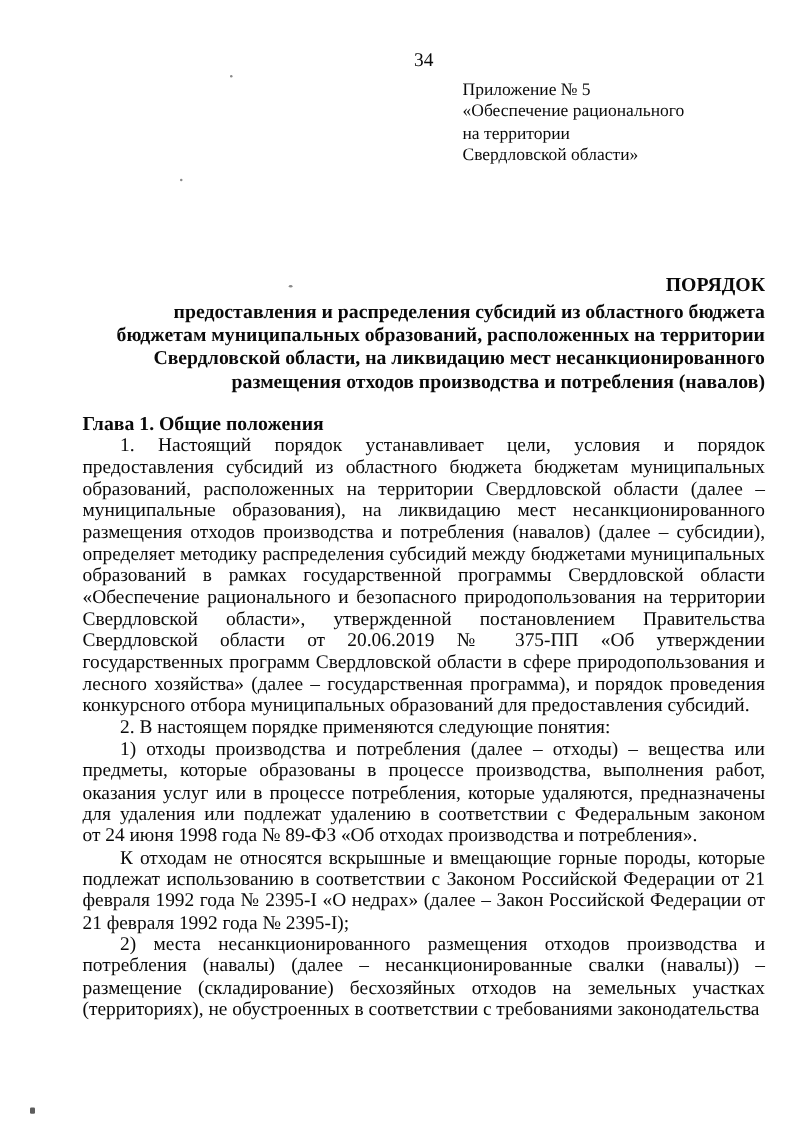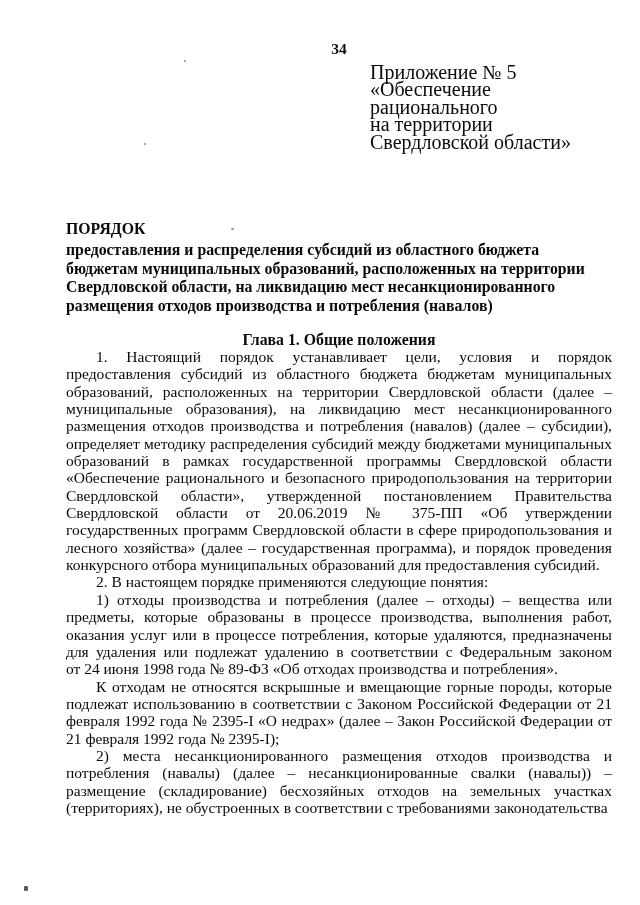--- a/index.html
+++ b/index.html
@@ -11,43 +11,42 @@
     overflow: hidden;
     font-family: "Liberation Serif", "DejaVu Serif", serif;
     color: #0a0a0a;
   }
   .page-number {
     position: absolute;
     top: 40px; left: 66px; width: 546px;
     text-align: center;
     font-size: 15.5px;
     line-height: 18px;
-    font-weight: bold;
   }
   .appendix {
     position: absolute;
     top: 64px; left: 370px; width: 250px;
-    font-size: 20px;
+    font-size: 14px;
     line-height: 17.4px;
     text-align: left;
   }
   .appendix-line { display: block; }
   .doc-title {
     position: absolute;
     top: 220px; left: 66px; width: 546px;
-    text-align: left;
+    text-align: right;
     font-weight: bold;
     font-size: 15.8px;
     line-height: 18.8px;
   }
   .doc-title-heading { margin-bottom: 2px; }
   .chapter-heading {
     position: absolute;
     top: 331px; left: 66px; width: 546px;
-    text-align: center;
+    text-align: left;
     font-weight: bold;
     font-size: 15.8px;
     line-height: 18px;
   }
   .body-text {
     position: absolute;
     top: 348px; left: 66px; width: 546px;
     font-size: 15.5px;
     line-height: 17.35px;
     text-align: justify;

